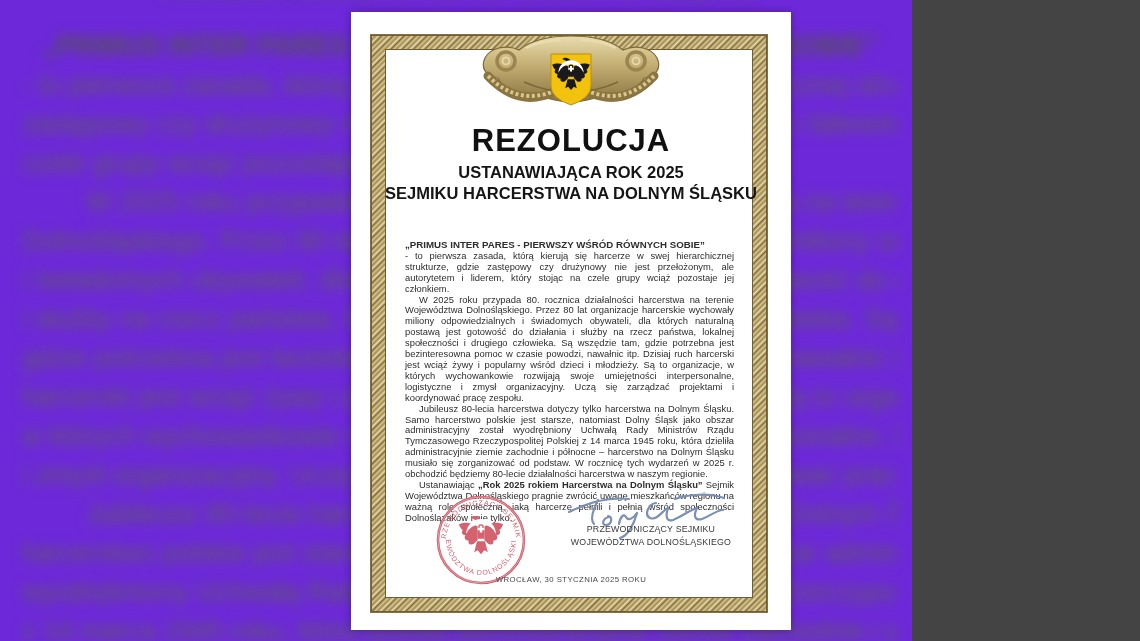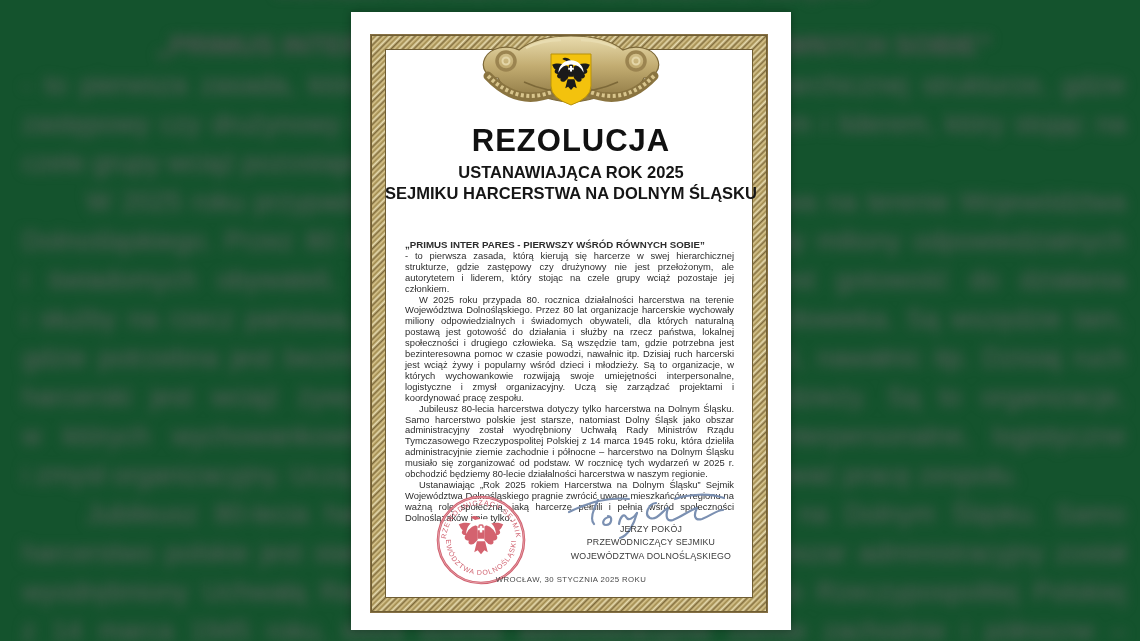--- a/index.html
+++ b/index.html
@@ -1,17 +1,17 @@
 <!DOCTYPE html>
 <html><head>
 <meta charset="utf-8">
 <style>
   html,body{margin:0;padding:0;}
   body{font-family:"Liberation Sans", sans-serif; background:#444;}
-  .stage{position:relative; width:1140px; height:641px; overflow:hidden; background:#14532d;}
+  .stage{position:relative; width:912px; height:641px; overflow:hidden; background:#6d28d9;}
 
   
   .bg-text{position:absolute; left:22px; right:14px; top:-32px; filter:blur(6px); color:#5f5f5f;}
   .bgline{height:39px; line-height:39px; font-size:27px; overflow:hidden;
           text-align:justify; text-align-last:justify; white-space:nowrap;}
   .bgline.b{font-weight:bold; color:#555;}
   .bgline.c{text-align:center; text-align-last:center;}
   .bgline.e{text-align:left; text-align-last:left;}
   .bgline.i{padding-left:64px;}
   .bgline.gap{margin-top:20px;}
@@ -32,21 +32,21 @@
   .title{position:absolute; top:112px; left:0; width:100%; text-align:center;
          font-size:31px; line-height:34px; font-weight:bold; color:#111; letter-spacing:1px;}
   .subtitle{position:absolute; top:150px; left:0; width:100%; text-align:center;
             font-size:16.5px; line-height:21px; font-weight:bold; color:#151515;}
 
   .body-text{position:absolute; top:228px; left:54px; right:57px;
              font-size:9.4px; line-height:10.9px; color:#2d2d2d; text-align:justify;}
   .body-text p{margin:0;}
   .body-text .head{text-align:left; font-weight:bold; font-size:9.7px;}
   .body-text .ind{text-indent:14px;}
-  .body-text .bold{font-weight:normal;}
+  .body-text .bold{font-weight:bold;}
 
   .stamp{position:absolute; left:84px; top:482px;}
   .sig-scribble{position:absolute; left:212px; top:478px;}
   .sig-block{position:absolute; left:170px; top:511px; width:260px; text-align:center;
              font-size:8.8px; line-height:13.4px; color:#3a3a3a; letter-spacing:0.2px;}
   .footer-line{position:absolute; top:563px; left:0; width:100%; text-align:center;
                font-size:7.8px; letter-spacing:0.4px; color:#474747;}
 </style>
 </head>
 <body>
@@ -163,21 +163,20 @@
         <path d="M56,34 C57,27 61,23 63,27 C65,31 70,29 74,23"></path>
         <path d="M74,23 C71,34 65,46 57,48"></path>
         <path d="M93,13 C85,14 81,25 87,28 C94,31 100,20 105,18"></path>
         <path d="M105,18 C102,27 104,32 110,30 C118,27 127,20 134,18"></path>
         <path d="M134,18 C130,26 132,31 139,29 C147,26 154,20 160,20"></path>
         <path d="M112,9 C126,4 146,3 161,8"></path>
       </g>
     </svg>
 
     <div class="sig-block">
-      <div>JERZY POKÓJ</div>
       <div>PRZEWODNICZĄCY SEJMIKU</div>
       <div>WOJEWÓDZTWA DOLNOŚLĄSKIEGO</div>
     </div>
 
     <div class="footer-line">WROCŁAW, 30 STYCZNIA 2025 ROKU</div>
 
   </div>
 </div>
 
 </body></html>

